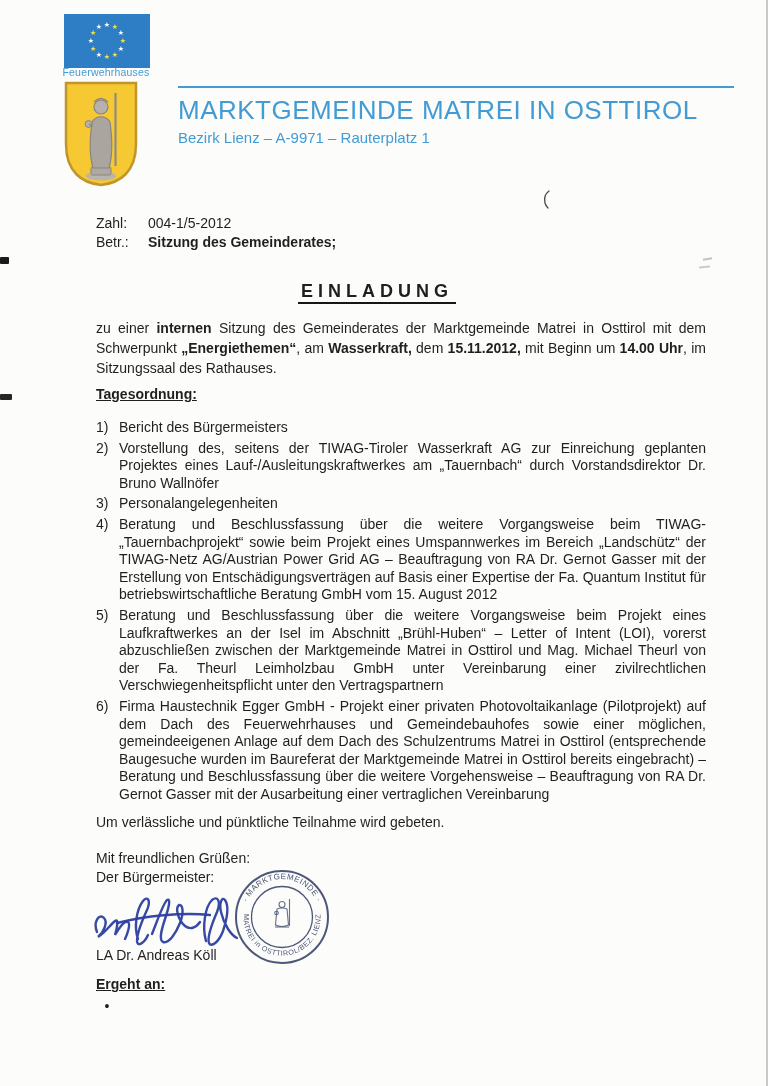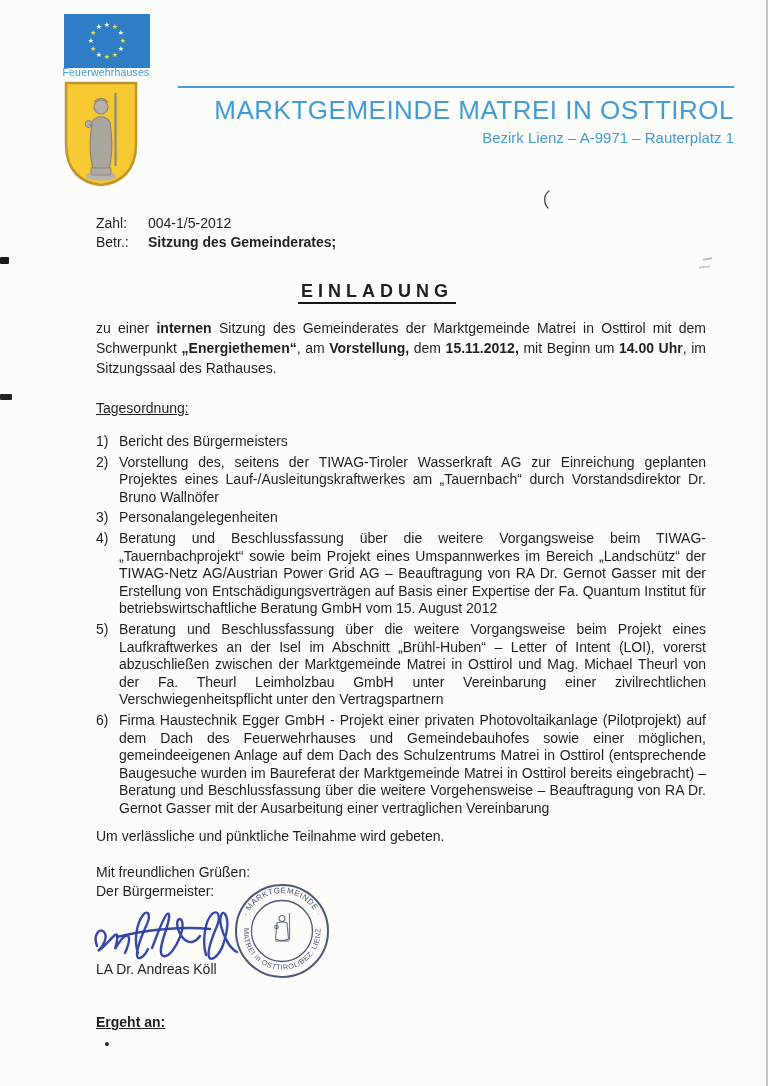--- a/index.html
+++ b/index.html
@@ -7,52 +7,52 @@
     position:relative;width:768px;height:1086px;margin:0 auto;
     background:#fcfcfb;overflow:hidden;
     font-family:"Liberation Sans","DejaVu Sans",sans-serif;
     color:var(--text,#1f1f1f);
   }
   
   .eu-flag{position:absolute;left:64px;top:14px;}
   .eu-label{position:absolute;left:52px;top:66px;width:108px;text-align:center;
     font-size:10.5px;letter-spacing:.2px;color:var(--header-blue,#429bd4);}
   .coat{position:absolute;left:62px;top:80px;}
-  .masthead{position:absolute;left:178px;top:86px;width:556px;text-align:right;}
+  .masthead{position:absolute;left:178px;top:86px;width:556px;text-align:left;}
   .masthead-rule{height:2px;background:var(--header-blue,#429bd4);margin-bottom:7px;}
   .masthead-title{font-size:26px;letter-spacing:.5px;color:var(--header-blue,#429bd4);}
   .masthead-sub{font-size:15px;margin-top:3px;color:var(--header-blue,#429bd4);}
   
   .content{position:absolute;left:96px;top:214px;width:610px;
     font-size:14px;line-height:19px;}
   .ref-row{display:grid;grid-template-columns:52px 1fr;}
   .betr-value{font-weight:bold;}
   .date{position:absolute;top:17px;right:23px;}
   .heading{margin-top:30px;text-align:center;transform:translateX(-24px);}
   .heading span{display:inline-block;font-weight:bold;font-size:18px;
     letter-spacing:5px;border-bottom:2px solid #161616;padding:0 3px 1px;text-align:center;}
   .intro{margin:14px 0 0 0;text-align:justify;line-height:20px;}
-  .agenda-heading{margin-top:21px;font-weight:normal;text-decoration:underline;}
+  .agenda-heading{margin-top:7px;font-weight:bold;text-decoration:underline;}
   .agenda{margin-top:15px;}
   .agenda-item{display:flex;margin-bottom:3px;line-height:17.6px;}
   .agenda-num{flex:0 0 23px;}
   .agenda-text{flex:1;text-align:justify;}
   .request{margin-top:10px;}
   .greeting{margin-top:17px;}
   .sig-area{position:relative;height:78px;margin-top:2px;}
   .signature-svg{position:absolute;left:-6px;top:3px;}
   .signature-svg path{fill:none;stroke:var(--ink-blue,#2c3f9f);stroke-width:2.4;
     stroke-linecap:round;opacity:.95;}
   .stamp-svg{position:absolute;left:136px;top:-22px;}
   .stamp-svg .ring{fill:none;stroke:var(--stamp-ink,#4d5878);}
   .stamp-svg .sk{fill:none;stroke:var(--stamp-ink,#4d5878);stroke-width:1.1;opacity:.85;}
   .stamp-svg text{fill:var(--stamp-ink,#4d5878);
     font-family:"Liberation Sans",sans-serif;letter-spacing:.5px;}
   .signer{position:absolute;left:0;top:57px;}
-  .dist-heading{margin-top:32px;font-weight:bold;text-decoration:underline;}
+  .dist-heading{margin-top:8px;font-weight:bold;text-decoration:underline;}
   .dist-item{display:flex;margin-top:3px;}
   .dist-bullet{flex:0 0 22px;text-align:center;}
   
   .edge-right{position:absolute;right:0;top:0;width:2px;height:100%;background:#c9c9c9;}
   .mark1{position:absolute;left:0;top:257px;width:9px;height:7px;background:#1b1b1b;border-radius:1px;}
   .mark2{position:absolute;left:0;top:394px;width:12px;height:6px;background:#262626;border-radius:1px;}
   .pen-mark{position:absolute;left:541px;top:190px;}
   .pen-mark path{fill:none;stroke:#4a4a4a;stroke-width:1.3;stroke-linecap:round;}
   .smudge1{position:absolute;left:703px;top:258px;width:9px;height:2px;background:#c2c2c2;transform:rotate(-10deg);}
   .smudge2{position:absolute;left:699px;top:266px;width:11px;height:2px;background:#cccccc;transform:rotate(-6deg);}
@@ -119,21 +119,21 @@
     </div>
     <div class="ref-row">
       <span>Betr.:</span>
       <span class="betr-value">Sitzung des Gemeinderates;</span>
     </div>
 
     <div class="heading">
       <span>EINLADUNG</span>
     </div>
 
-    <p class="intro"><span>zu einer </span><b>internen</b><span> Sitzung des Gemeinderates der Marktgemeinde Matrei in Osttirol mit dem Schwerpunkt </span><b>„Energiethemen“</b><span>, am </span><b>Vorstellung,</b><span> dem </span><b>15.11.2012,</b><span> mit Beginn um </span><b>14.00 Uhr</b><span>, im Sitzungssaal des Rathauses.</span></p>
+    <p class="intro"><span>zu einer </span><b>internen</b><span> Sitzung des Gemeinderates der Marktgemeinde Matrei in Osttirol mit dem Schwerpunkt </span><b>„Energiethemen“</b><span>, am </span><b>Wasserkraft,</b><span> dem </span><b>15.11.2012,</b><span> mit Beginn um </span><b>14.00 Uhr</b><span>, im Sitzungssaal des Rathauses.</span></p>
 
     <div class="agenda-heading">Tagesordnung:</div>
 
     <div class="agenda">
       <div class="agenda-item">
         <span class="agenda-num">1)</span>
         <span class="agenda-text">Bericht des Bürgermeisters</span>
       </div>
       <div class="agenda-item">
         <span class="agenda-num">2)</span>

